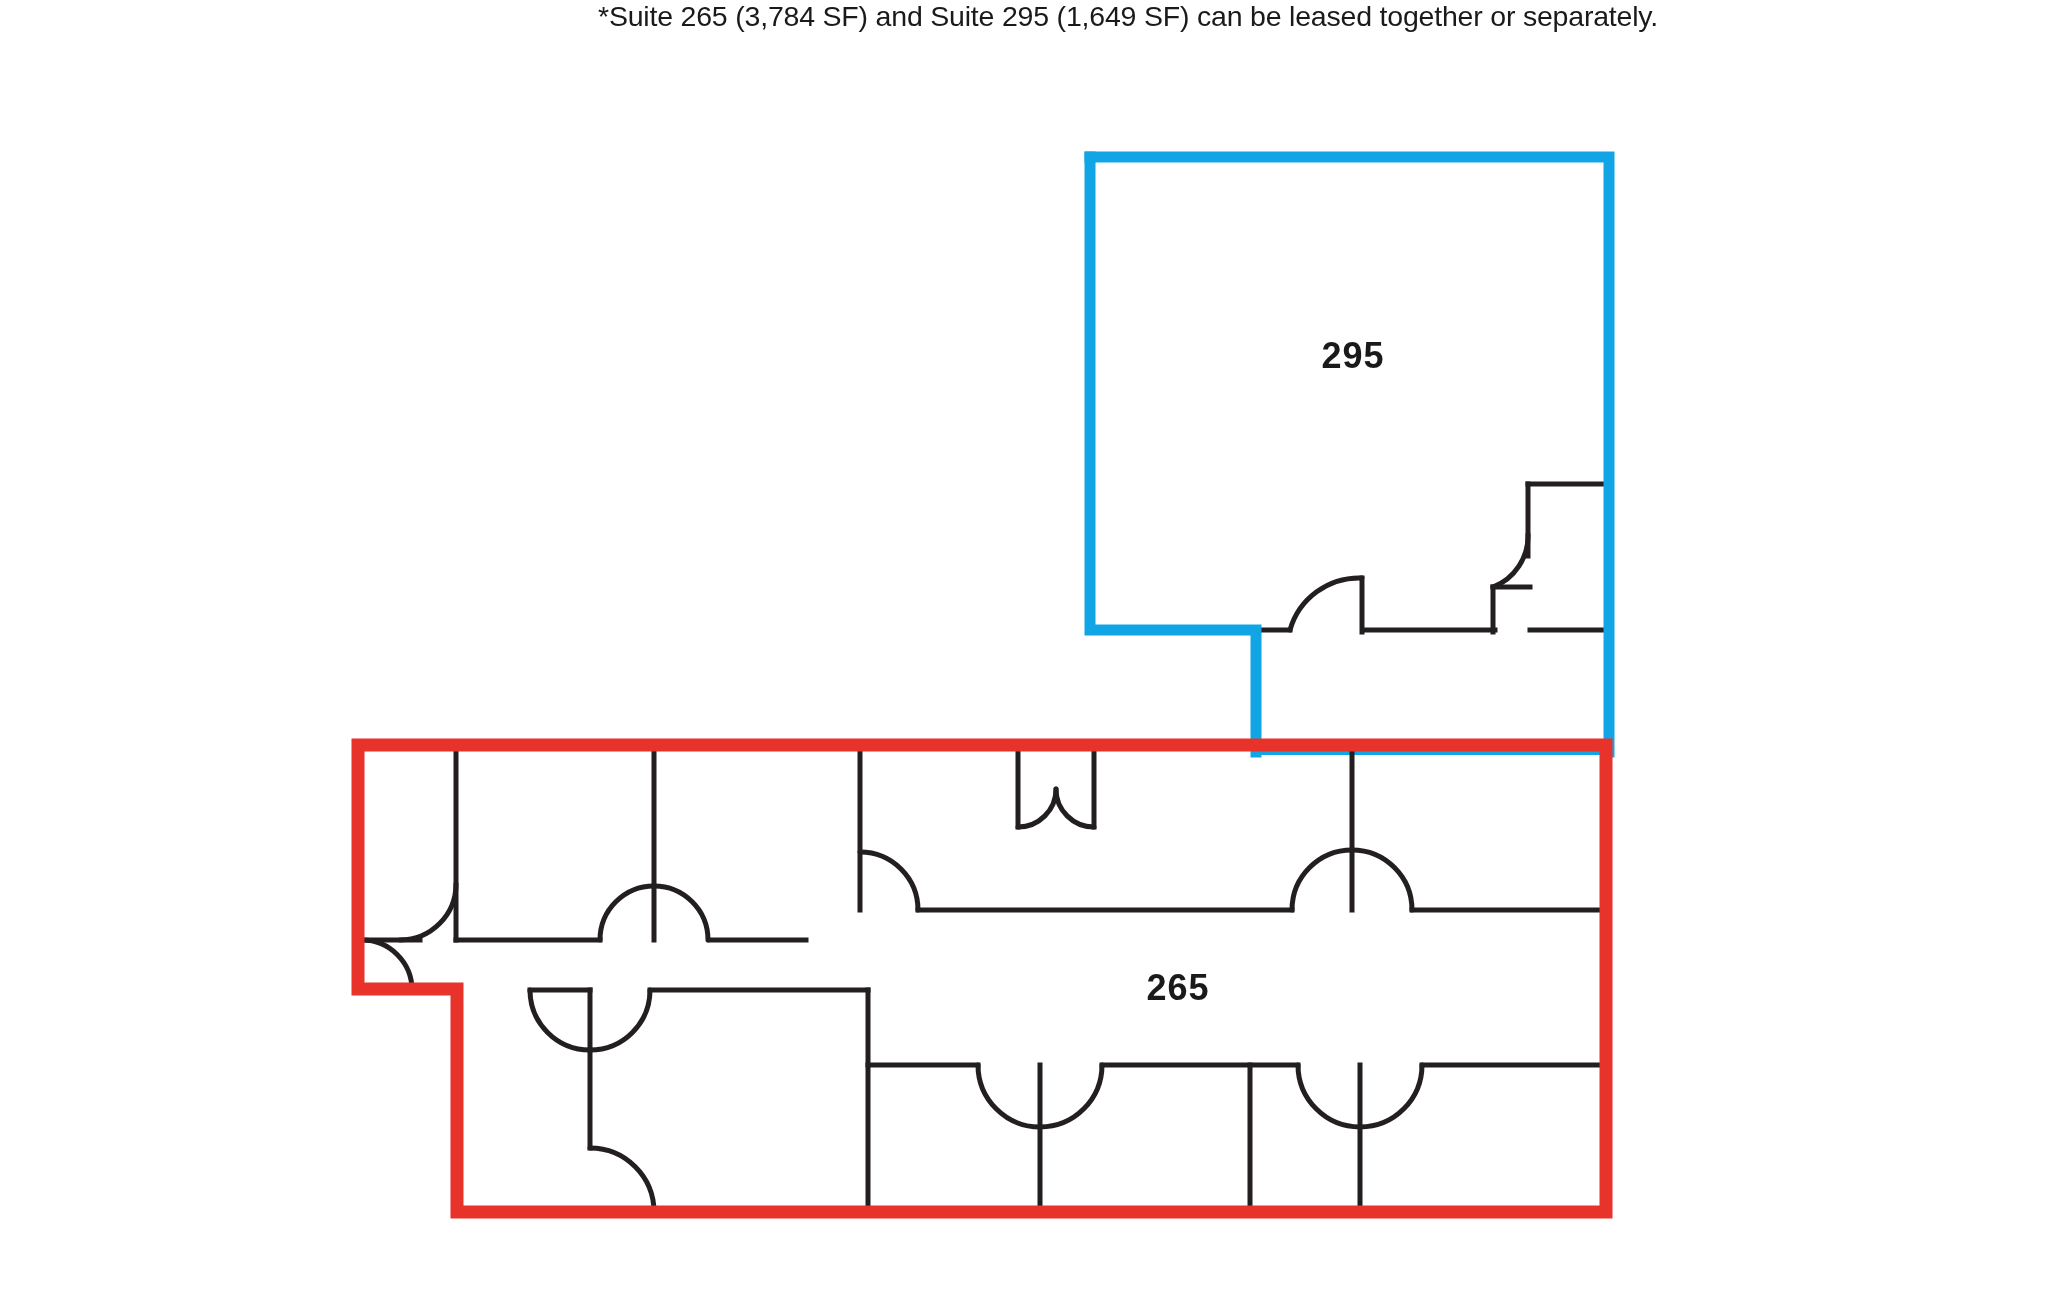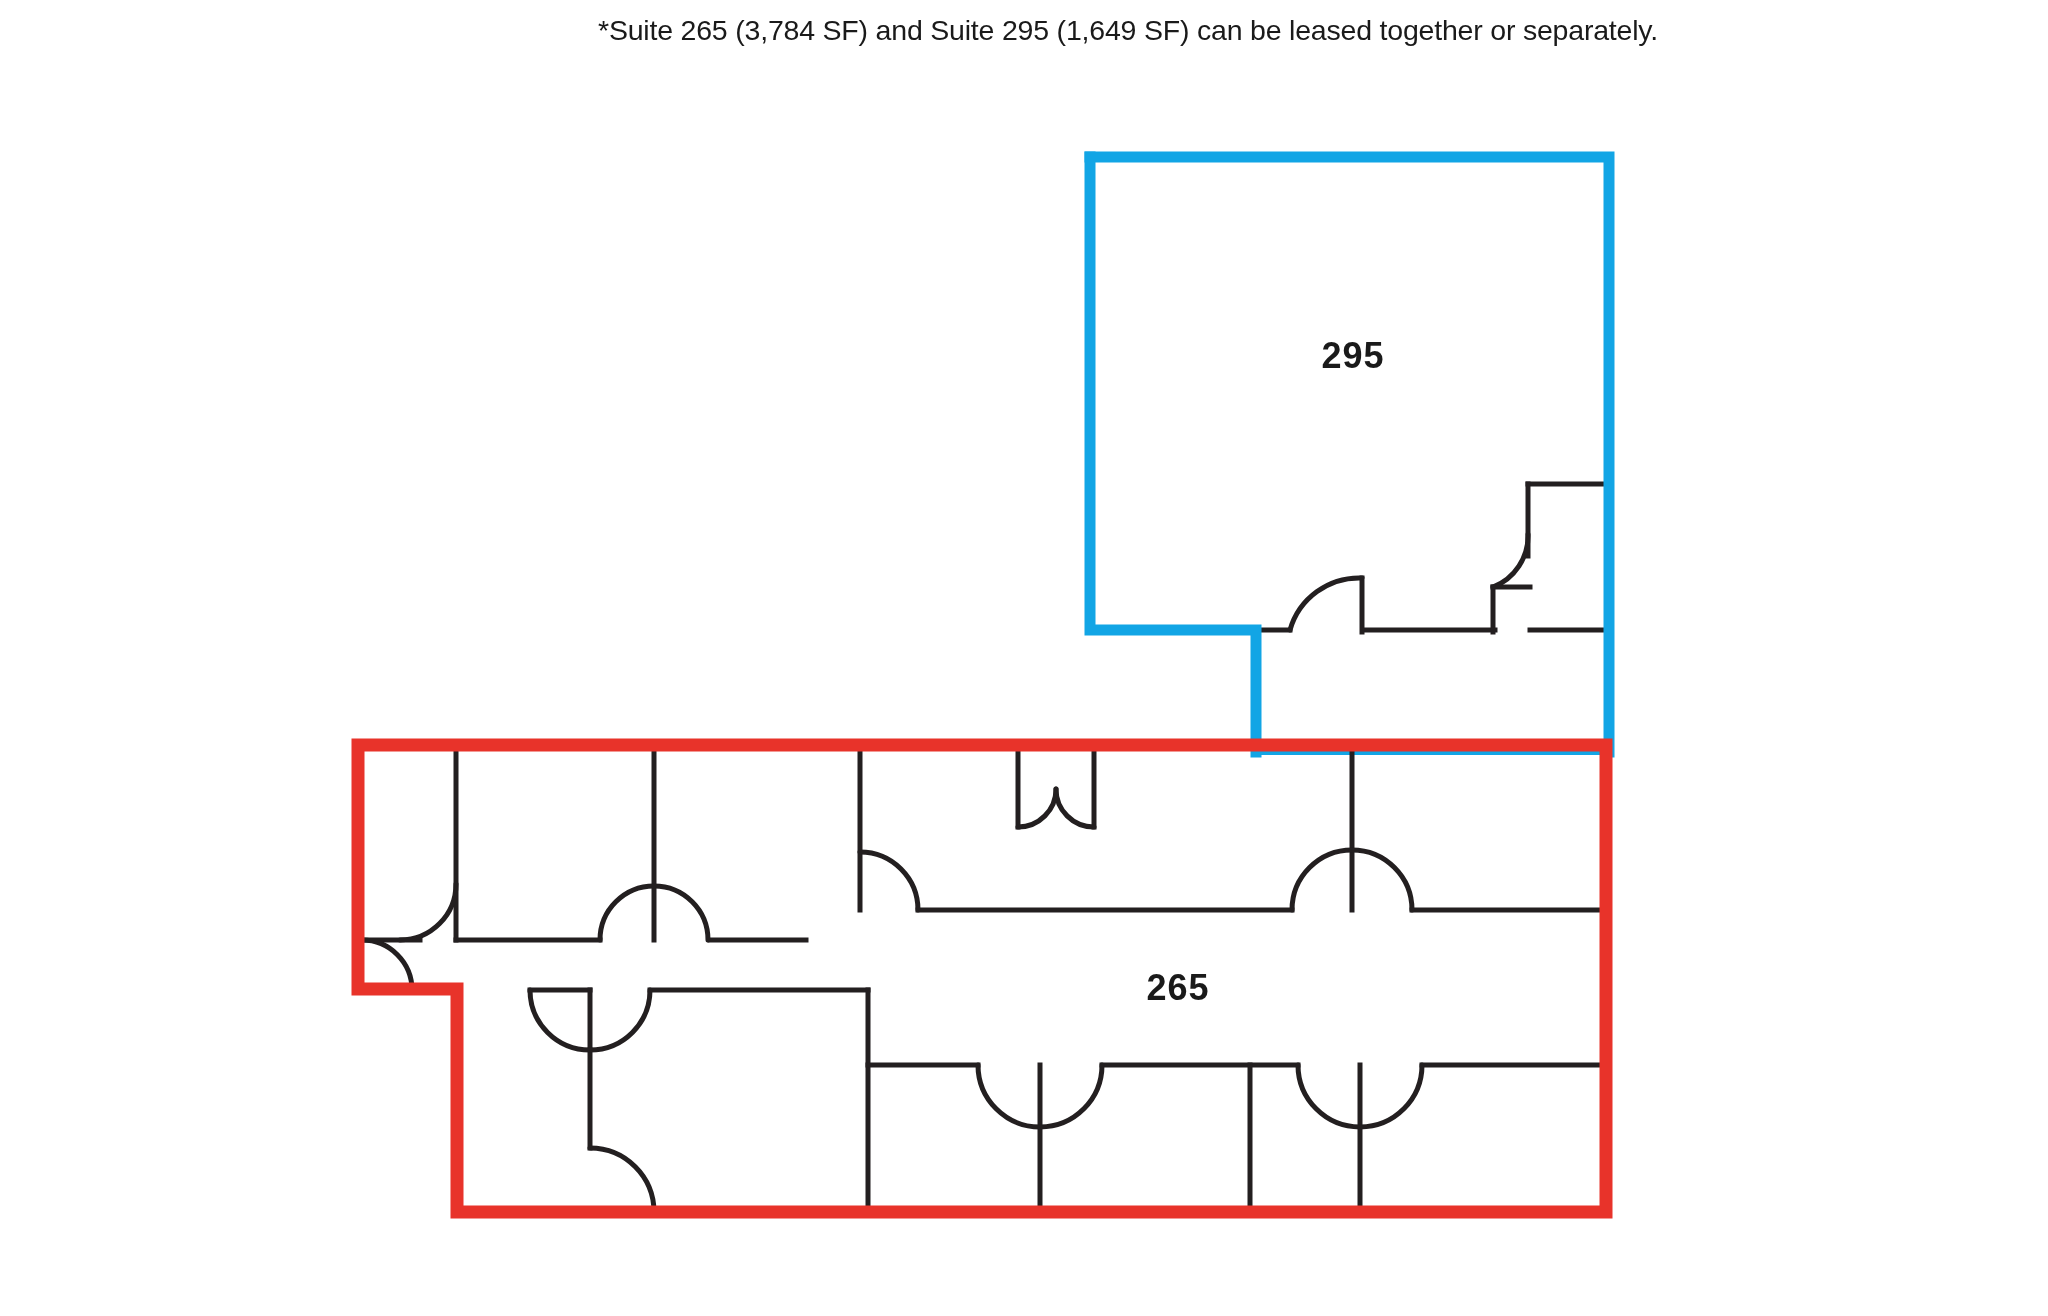--- a/index.html
+++ b/index.html
@@ -21,21 +21,21 @@
     height: 1316px;
     background: #ffffff;
   }
   #caption-bar {
     position: absolute;
     top: 0;
     left: 0;
     width: 1700px;
     height: 60px;
     display: flex;
-    align-items: center;
+    align-items: flex-start;
     justify-content: flex-end;
     padding-right: 42px;
     box-sizing: border-box;
   }
   #footnote-text {
     font-family: "Liberation Sans", sans-serif;
     font-size: 28.5px;
     letter-spacing: -0.2px;
     color: #1a1a1a;
     white-space: nowrap;

